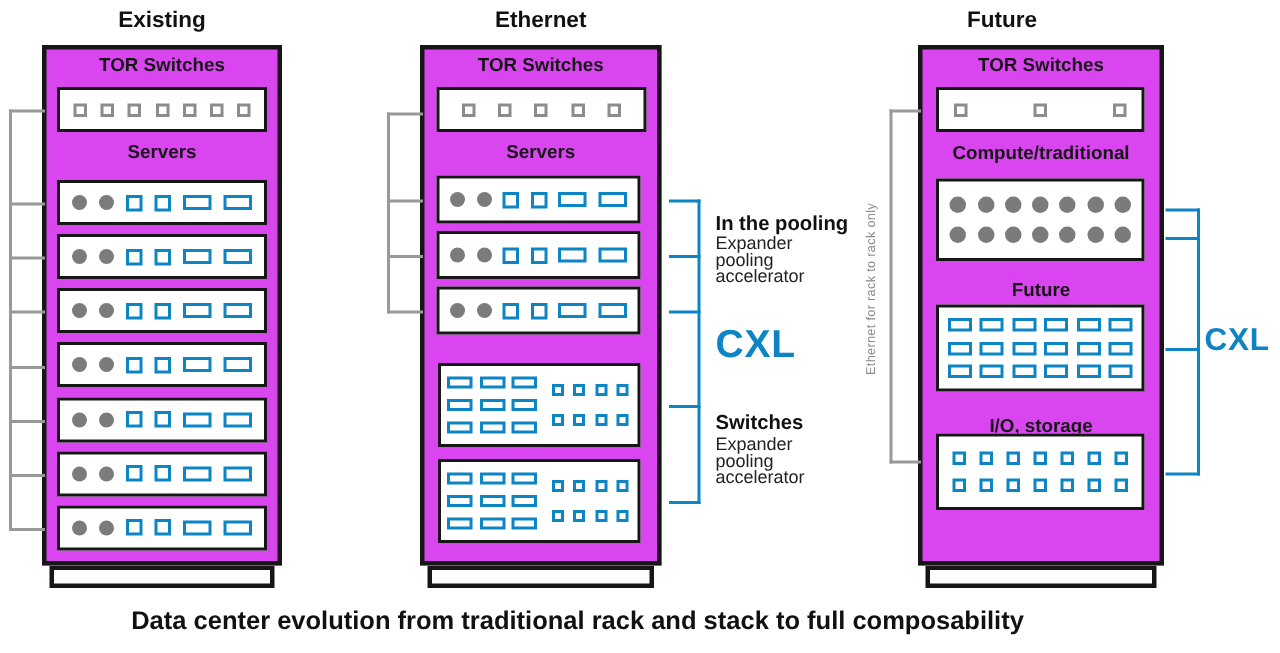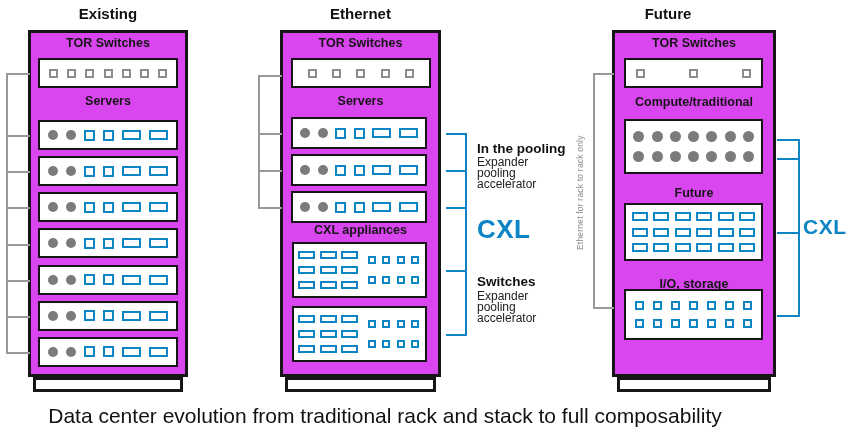--- a/index.html
+++ b/index.html
@@ -53,21 +53,21 @@
   #box-io .shp.blue-square{width:5px;height:5px;}
   #box-compute .shp.circle{width:11px;height:11px;}
 
   .note-title{position:absolute;font-weight:bold;font-size:13.5px;color:#111;white-space:nowrap;}
   .note-body{position:absolute;font-size:12px;line-height:10.8px;color:#222;white-space:pre-line;}
   .cxl{position:absolute;font-weight:bold;color:var(--blue);white-space:nowrap;}
   .cxl.big{font-size:26px;line-height:26px;letter-spacing:0.5px;}
   .cxl.small{font-size:21px;line-height:21px;letter-spacing:0.5px;}
   .vnote{position:absolute;left:575px;top:93px;height:200px;writing-mode:vertical-rl;
          transform:rotate(180deg);text-align:center;font-size:8.5px;letter-spacing:0.2px;color:#8a8a8a;white-space:nowrap;}
-  .caption{position:absolute;left:0;top:404px;width:770px;text-align:center;font-weight:normal;font-size:21px;color:#111;}
+  .caption{position:absolute;left:0;top:404px;width:770px;text-align:center;font-weight:bold;font-size:17px;color:#111;}
   .ln{position:absolute;}
 </style>
 </head>
 <body>
 
 <div id="stage">
 
   <div class="rack-title" id="t-existing">Existing</div>
   <div class="rack-title" id="t-emerging">Ethernet</div>
   <div class="rack-title" id="t-future">Future</div>
@@ -198,21 +198,20 @@
         <div class="shapes-row">
             <span class="shp circle"></span>
             <span class="shp circle"></span>
             <span class="shp blue-square"></span>
             <span class="shp blue-square"></span>
             <span class="shp blue-slot"></span>
             <span class="shp blue-slot"></span>
           </div>
       </div>
       </div>
-    <div class="sec-label" style="top:190px">CXL appliances</div>
     <div class="col" style="left:9px;top:209px;width:135px;height:120px">
       <div class="inner-box appl-box">
         <div class="appl-half grid" style="width: 52%; --cols: 3;">
             <span class="shp blue-slot"></span>
             <span class="shp blue-slot"></span>
             <span class="shp blue-slot"></span>
             <span class="shp blue-slot"></span>
             <span class="shp blue-slot"></span>
             <span class="shp blue-slot"></span>
             <span class="shp blue-slot"></span>

